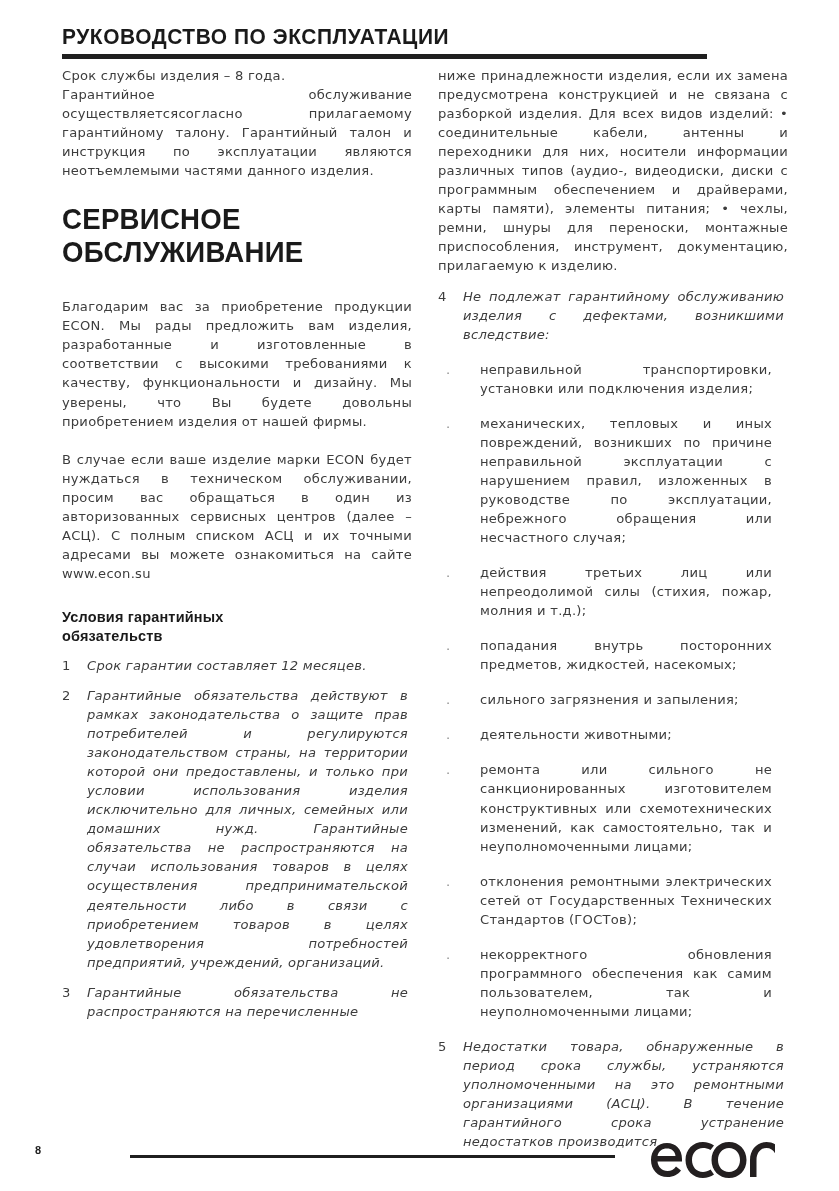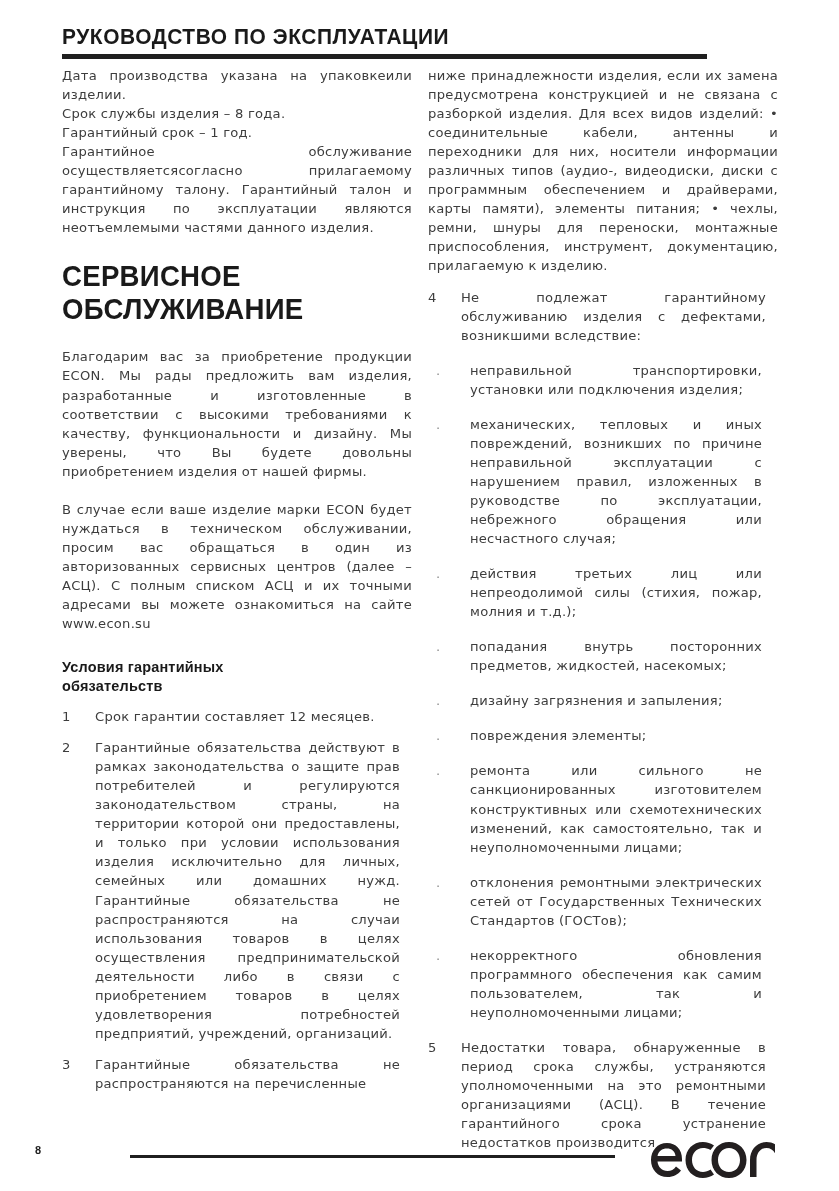--- a/index.html
+++ b/index.html
@@ -45,21 +45,21 @@
   
   .col {
     position: absolute;
     top: 66px;
     width: 350px;
     font-size: 13.1px;
     line-height: 19.05px;
     color: #3d3d3d;
   }
   .col-left  { left: 62px;  }
-  .col-right { left: 428px; }
+  .col-right { left: 438px; }
 
   .para {
     margin: 0;
     text-align: justify;
     text-justify: inter-word;
     letter-spacing: 0.25px;
   }
   .para.last-line-natural { text-align-last: left; }
   .para + .para { margin-top: 0; }
   .gap { height: 19px; }
@@ -70,21 +70,21 @@
     font-weight: 700;
     font-size: 30px;
     line-height: 33px;
     letter-spacing: 0.3px;
     color: #1a1a1a;
     transform: scaleX(0.92);
     transform-origin: left top;
     margin: 0;
     white-space: pre-line;
   }
-  .heading-block { margin-top: 22px; margin-bottom: 22px; }
+  .heading-block { margin-top: 22px; margin-bottom: 29px; }
 
   
   .sub-heading {
     font-family: "Liberation Sans Narrow", "Liberation Sans", sans-serif;
     font-weight: 700;
     font-size: 15.4px;
     line-height: 19px;
     letter-spacing: 0.2px;
     color: #1a1a1a;
     transform: scaleX(0.94);
@@ -103,23 +103,24 @@
   .num-item:first-child { margin-top: 0; }
   .num-marker {
     position: absolute;
     left: 0;
     top: 0;
     font-size: 13.1px;
     line-height: 19.05px;
     color: #3d3d3d;
   }
   .num-body {
-    margin: 12px;
+    margin: 4px;
     text-align: justify;
     letter-spacing: 0.25px;
+    font-style: italic;
   }
 
   
   .dot-item {
     position: relative;
     padding-left: 26px;
     margin-top: 11px;
   }
   .dot-marker {
     position: absolute;
@@ -173,23 +174,21 @@
 
 <div class="page">
 
   <div class="header">
     <div class="header-title">РУКОВОДСТВО ПО ЭКСПЛУАТАЦИИ</div>
     <div class="header-rule"></div>
   </div>
 
   <div class="col col-left">
 
-    <p class="para">Дата производства указана на упаковкеили изделии.</p>
     <p class="para last-line-natural">Срок службы изделия – 8 года.</p>
-    <p class="para last-line-natural">Гарантийный срок – 1 год.</p>
     <p class="para">Гарантийное обслуживание осуществляетсясогласно прилагаемому гарантийному талону. Гарантийный талон и инструкция по эксплуатации являются неотъемлемыми частями данного изделия.</p>
 
     <div class="heading-block">
       <h1 class="section-heading">СЕРВИСНОЕ
 ОБСЛУЖИВАНИЕ</h1>
     </div>
 
     <p class="para">Благодарим вас за приобретение продукции ECON. Мы рады предложить вам изделия, разработанные и изготовленные в соответствии с высокими требованиями к качеству, функциональности и дизайну. Мы уверены, что Вы будете довольны приобретением изделия от нашей фирмы.</p>
     <div class="gap"></div>
     <p class="para last-line-natural">В случае если ваше изделие марки ECON будет нуждаться в техническом обслуживании, просим вас обращаться в один из авторизованных сервисных центров (далее – АСЦ). С полным списком АСЦ и их точными адресами вы можете ознакомиться на сайте www.econ.su</p>
@@ -240,26 +239,26 @@
       <p class="dot-body last-line-natural">действия третьих лиц или непреодолимой силы (стихия, пожар, молния и т.д.);</p>
     </div>
 
     <div class="dot-item">
       <span class="dot-marker">.</span>
       <p class="dot-body last-line-natural">попадания внутрь посторонних предметов, жидкостей, насекомых;</p>
     </div>
 
     <div class="dot-item">
       <span class="dot-marker">.</span>
-      <p class="dot-body last-line-natural">дизайну загрязнения и запыления;</p>
-    </div>
-
-    <div class="dot-item">
-      <span class="dot-marker">.</span>
-      <p class="dot-body last-line-natural">повреждения элементы;</p>
+      <p class="dot-body last-line-natural">сильного загрязнения и запыления;</p>
+    </div>
+
+    <div class="dot-item">
+      <span class="dot-marker">.</span>
+      <p class="dot-body last-line-natural">деятельности животными;</p>
     </div>
 
     <div class="dot-item">
       <span class="dot-marker">.</span>
       <p class="dot-body last-line-natural">ремонта или сильного не санкционированных изготовителем конструктивных или схемотехнических изменений, как самостоятельно, так и неуполномоченными лицами;</p>
     </div>
 
     <div class="dot-item">
       <span class="dot-marker">.</span>
       <p class="dot-body last-line-natural">отклонения ремонтными электрических сетей от Государственных Технических Стандартов (ГОСТов);</p>

